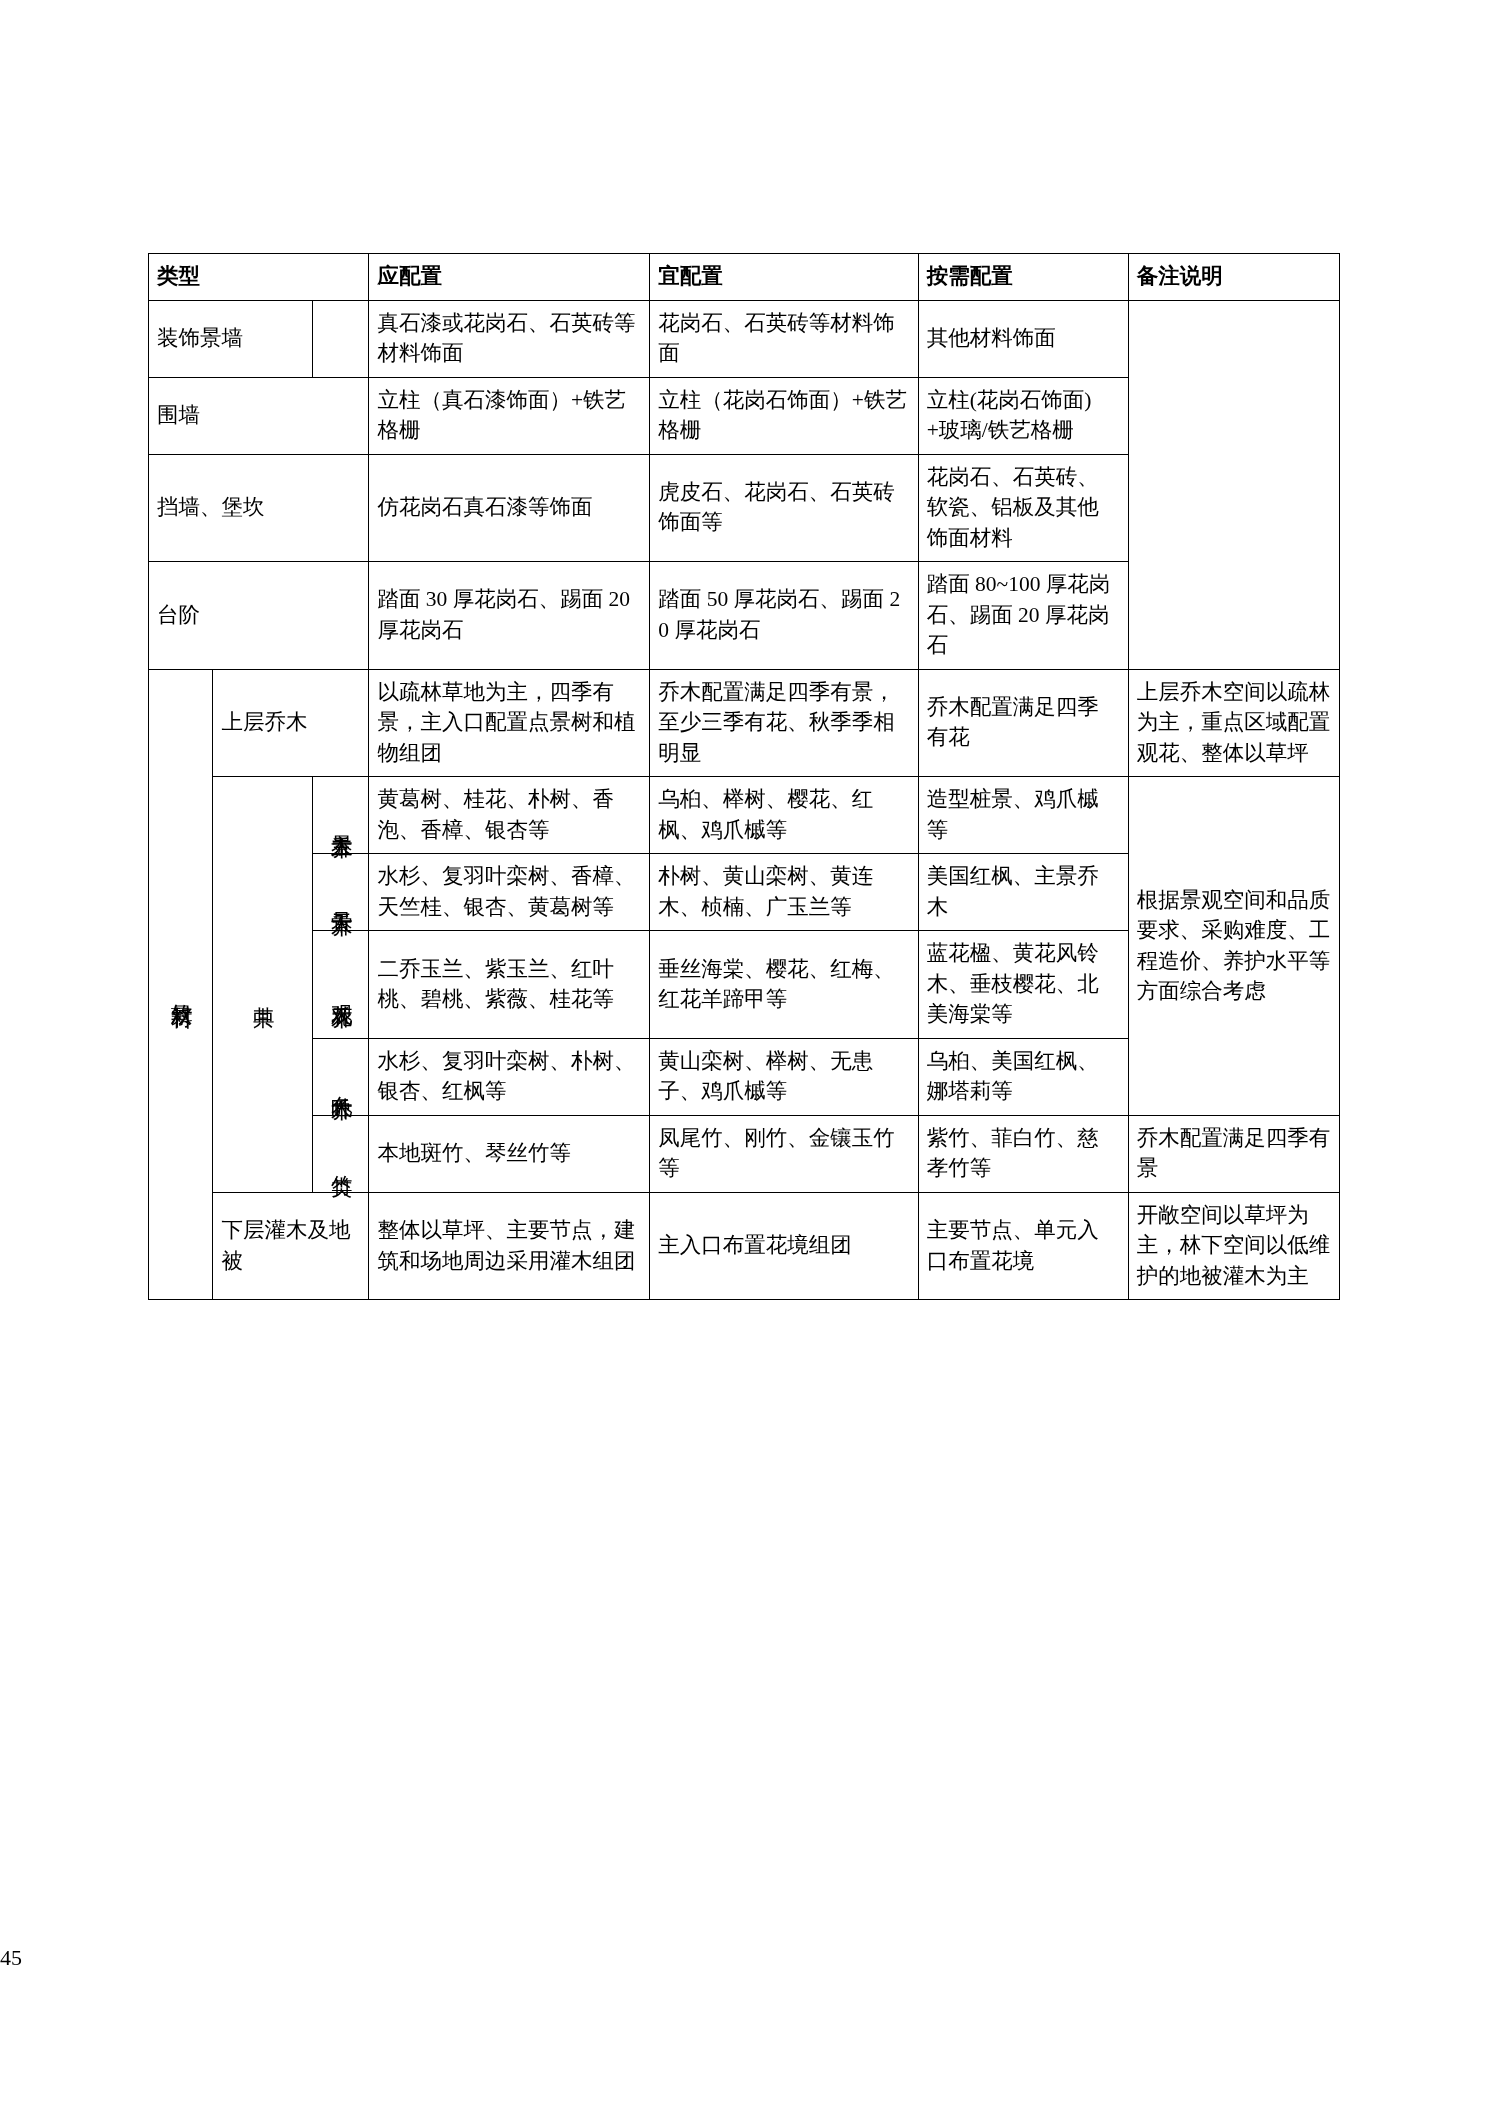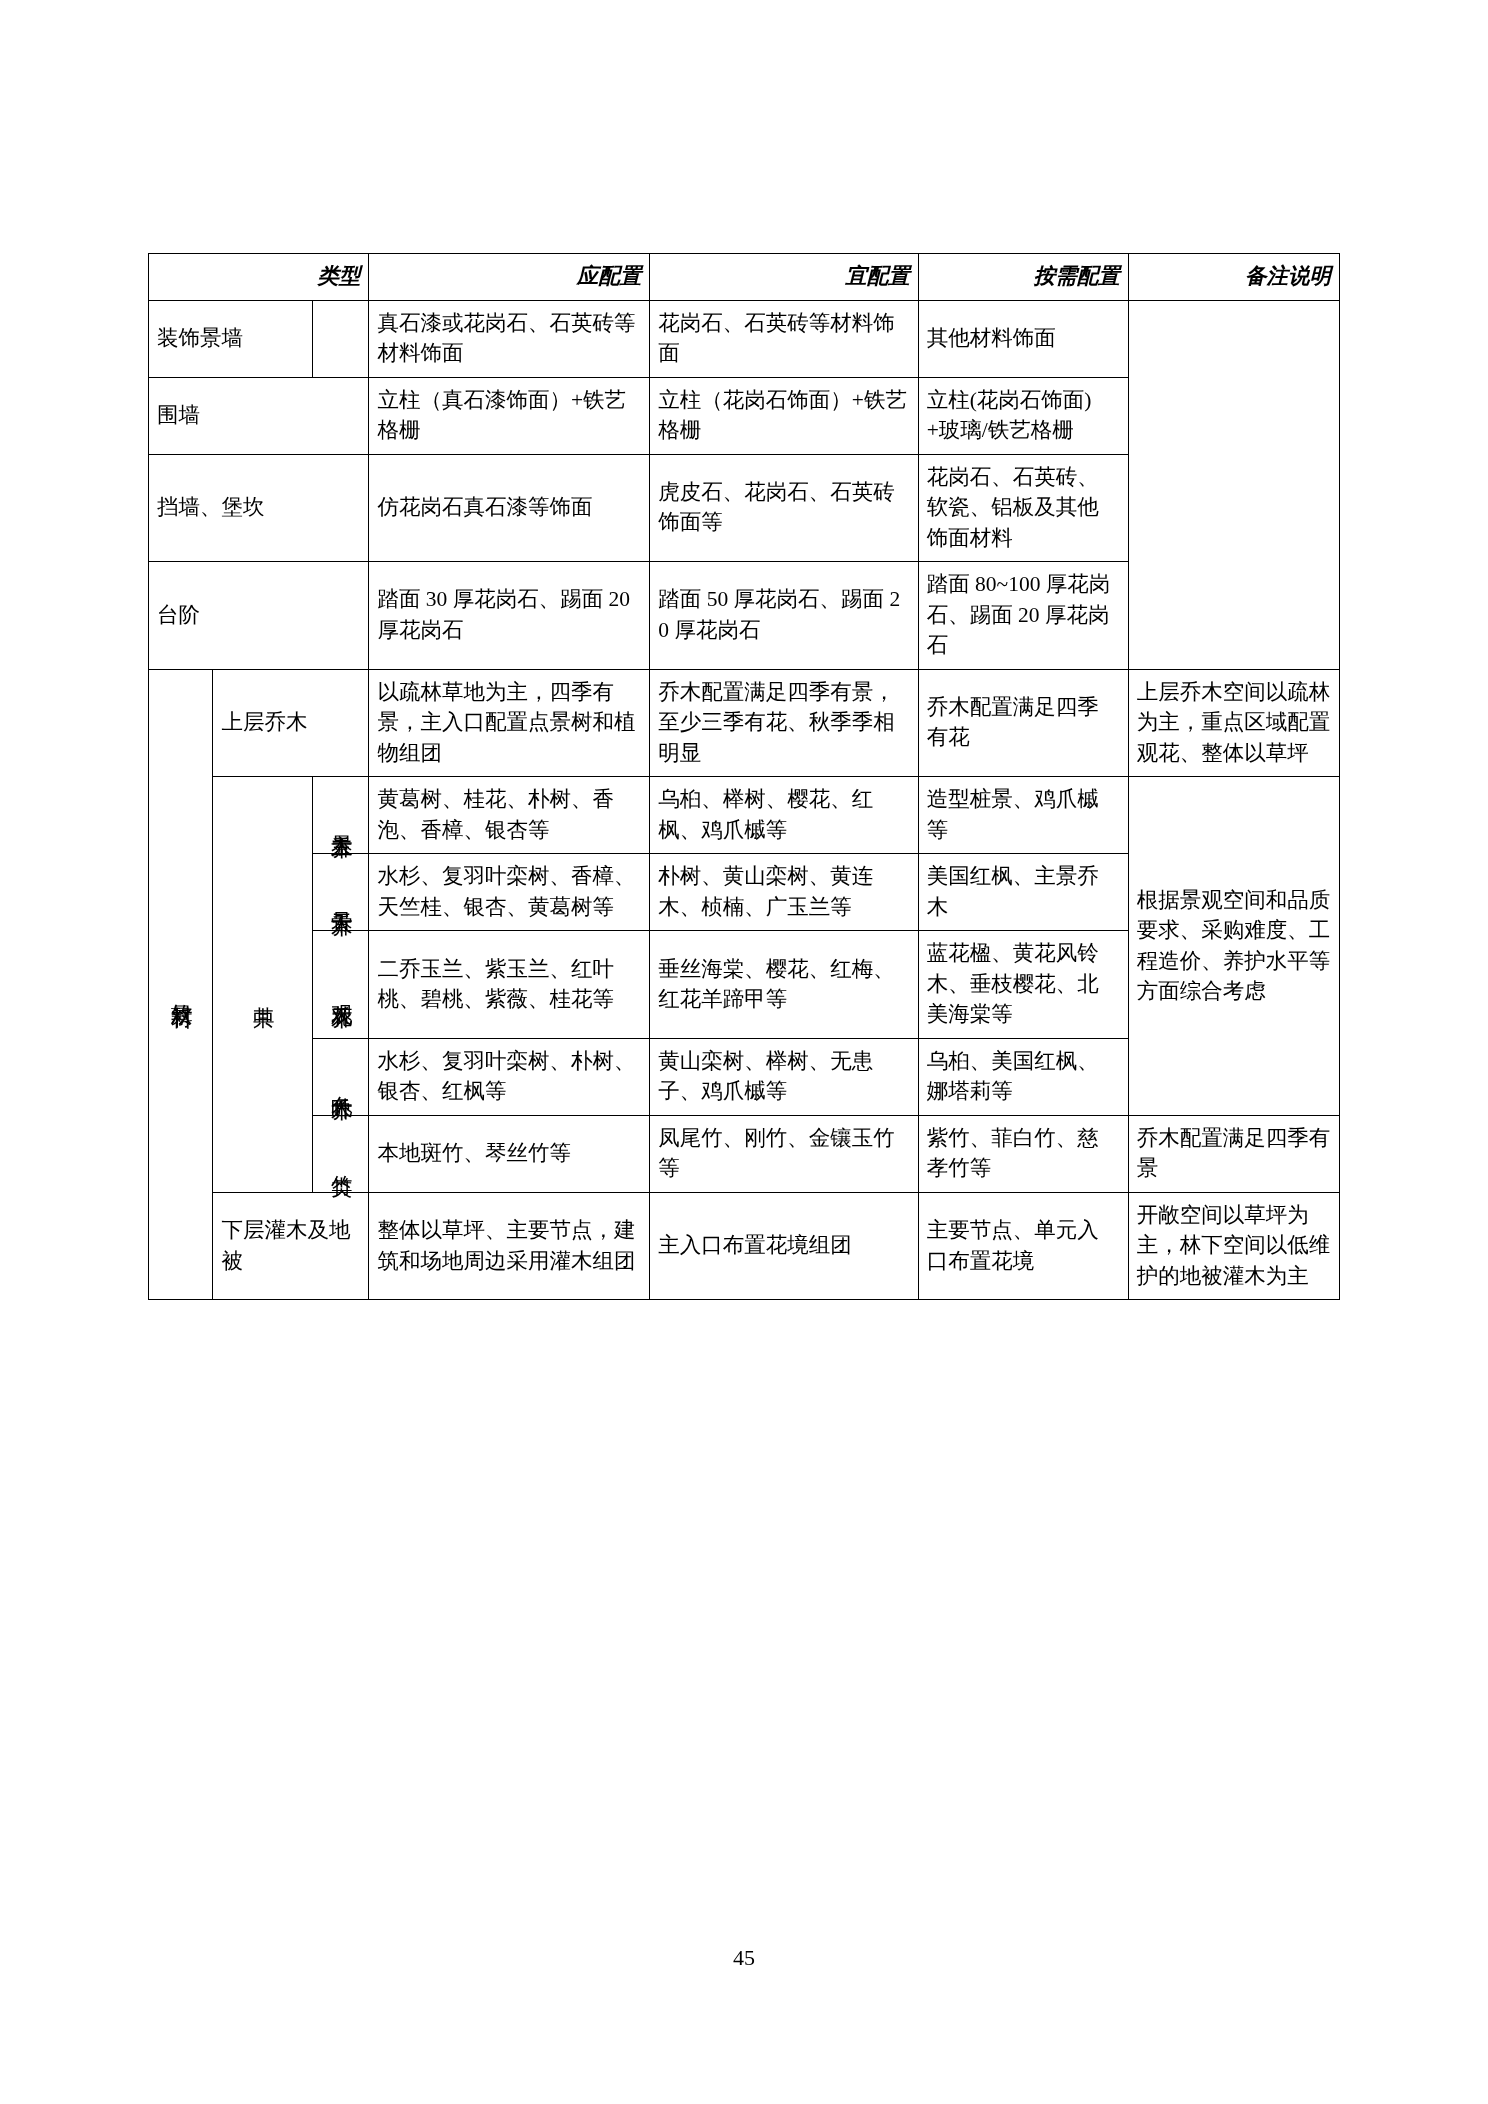--- a/index.html
+++ b/index.html
@@ -33,25 +33,24 @@
   }
   table.doc-table td {
     border: 1px solid #000000;
     padding: 7px 8px 8px 8px;
     font-size: 21.5px;
     line-height: 1.42;
     vertical-align: middle;
     word-break: break-all;
   }
   .hdr td {
-    text-align: right;
+    text-align: left;
     font-weight: bold;
     padding-top: 9px;
     padding-bottom: 9px;
-    font-style: italic;
   }
   .vert {
     text-align: center;
     padding-left: 2px;
     padding-right: 2px;
   }
   .vert span.v {
     writing-mode: vertical-rl;
     text-orientation: upright;
     display: inline-block;
@@ -59,21 +58,21 @@
     line-height: 1.25;
   }
   .cellpad {
     padding-left: 10px;
   }
   .page-number {
     position: absolute;
     left: 0;
     right: 0;
     top: 1945px;
-    text-align: center;
+    text-align: left;
     font-size: 22px;
     font-family: "Liberation Serif", "DejaVu Serif", serif;
   }
 </style>
 </head>
 <body>
 
 <div class="page">
 
   <div class="table-wrap">

